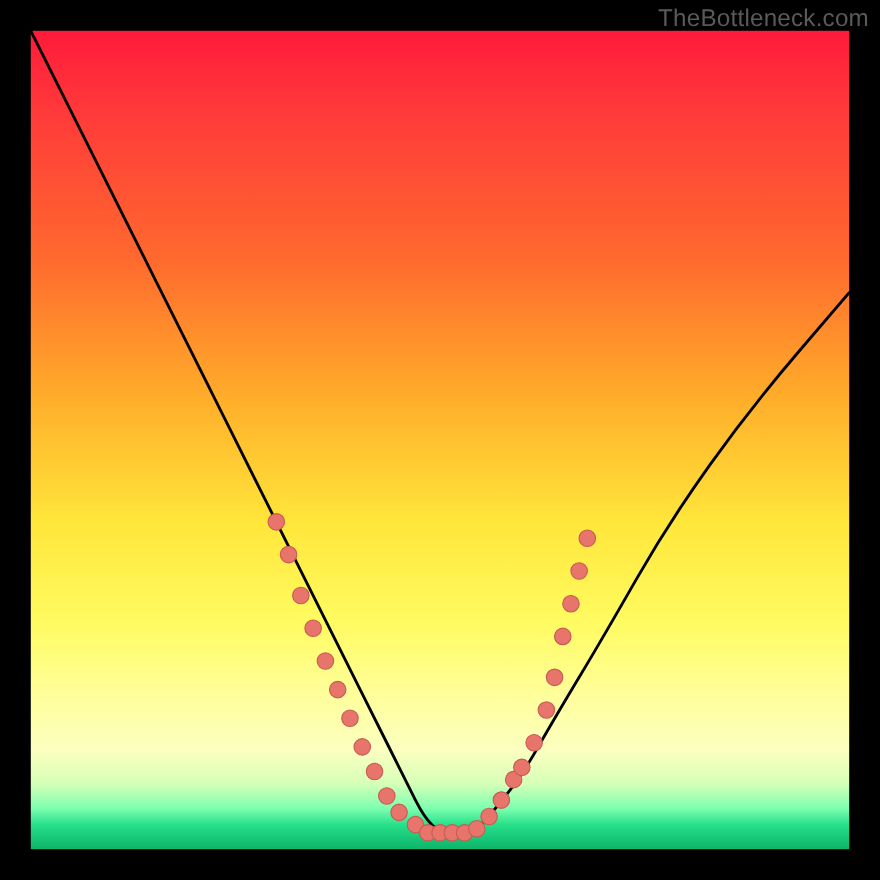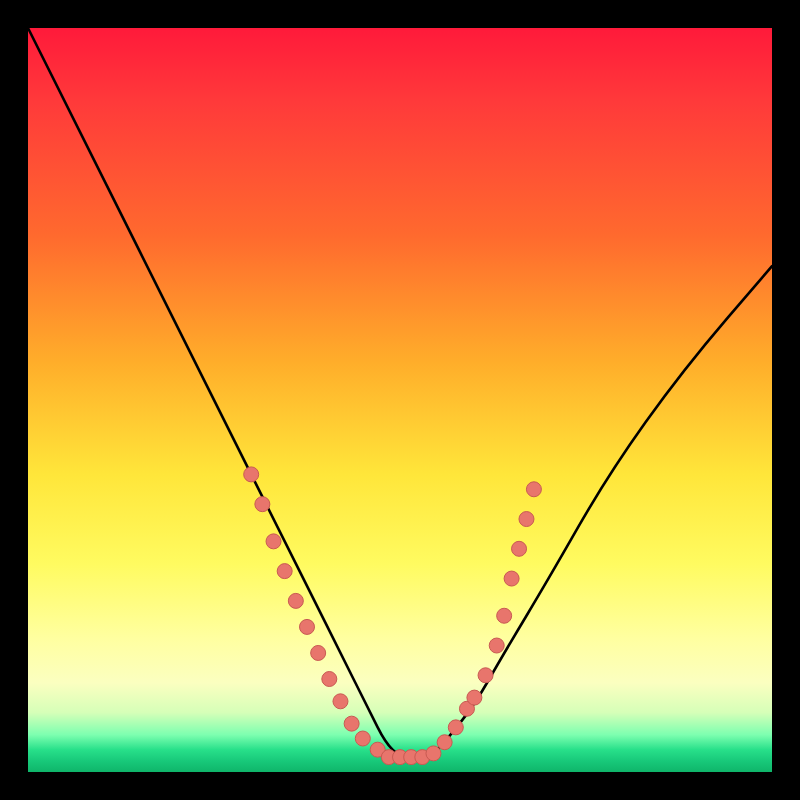--- a/index.html
+++ b/index.html
@@ -59,20 +59,21 @@
     width: 744px;
     height: 744px;
     overflow: visible;
   }
 </style>
 </head>
 <body>
 
 <div class="frame">
 
+  <div class="watermark">TheBottleneck.com</div>
 
   <div class="plot-area">
     <svg class="curve" viewBox="0 0 744 744">
       <path id="curve-path" fill="none" stroke="#000000" stroke-width="2.6" stroke-linecap="round" stroke-linejoin="round" d="M 0 0 Q 44.64 89.27999999999997 66.96000000000001 133.91999999999996 Q 89.28 178.55999999999995 111.6 223.19999999999996 Q 133.92 267.84 148.8 297.59999999999997 Q 163.68 327.35999999999996 178.56 357.12 Q 193.44 386.88 208.32 416.64 Q 223.2 446.4 238.07999999999998 476.15999999999997 Q 252.96 505.91999999999996 267.84000000000003 535.6800000000001 Q 282.72 565.44 297.6 595.2 Q 312.47999999999996 624.96 327.36 654.72 Q 342.24 684.48 349.68 699.36 Q 357.12 714.24 364.56 721.6800000000001 Q 372 729.12 379.44 729.12 Q 386.88 729.12 394.32000000000005 729.12 Q 401.76000000000005 729.12 409.20000000000005 721.6800000000001 Q 416.64000000000004 714.24 431.52 695.64 Q 446.4 677.04 461.28 651 Q 476.16 624.96 498.48 587.76 Q 520.8 550.56 550.56 498.47999999999996 Q 580.32 446.4 617.52 394.31999999999994 Q 654.72 342.23999999999995 699.36 290.15999999999997 T 744 238.07999999999998"></path>
       <g id="markers-group">
           <circle cx="223.2" cy="446.4" r="7.5" fill="#e8756c" stroke="#c85a52" stroke-width="1"></circle>
           <circle cx="234.36" cy="476.16" r="7.5" fill="#e8756c" stroke="#c85a52" stroke-width="1"></circle>
           <circle cx="245.52" cy="513.36" r="7.5" fill="#e8756c" stroke="#c85a52" stroke-width="1"></circle>
           <circle cx="256.68" cy="543.12" r="7.5" fill="#e8756c" stroke="#c85a52" stroke-width="1"></circle>
           <circle cx="267.84" cy="572.88" r="7.5" fill="#e8756c" stroke="#c85a52" stroke-width="1"></circle>

